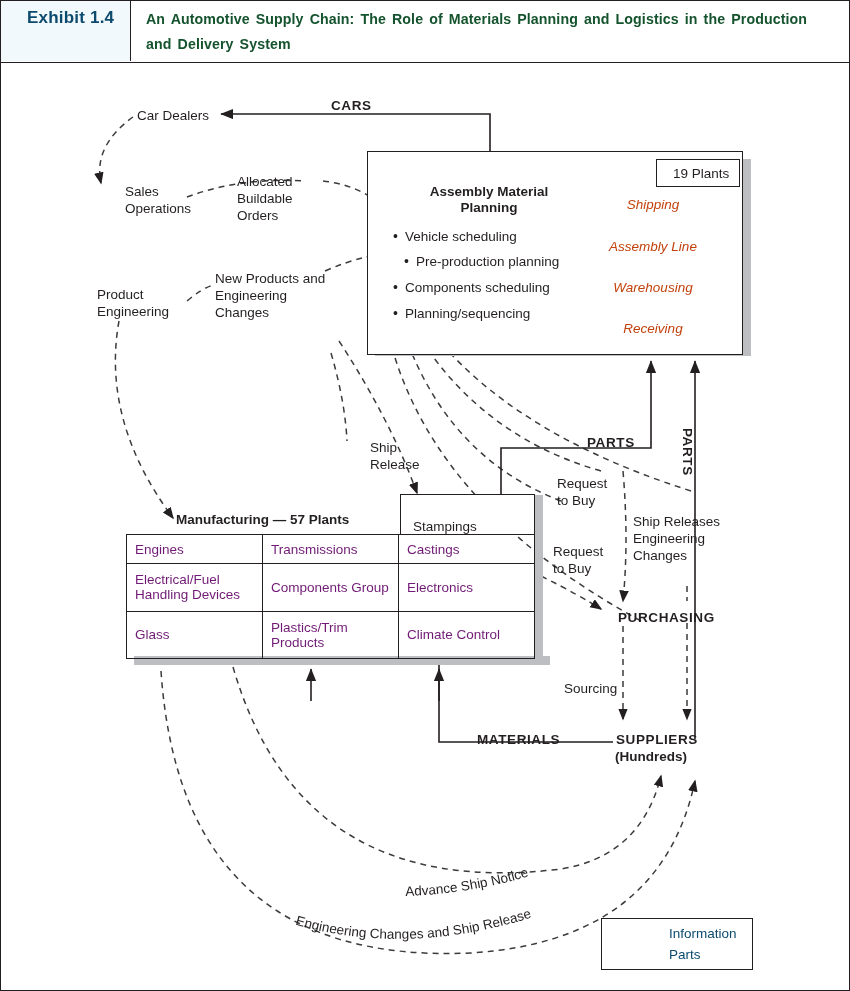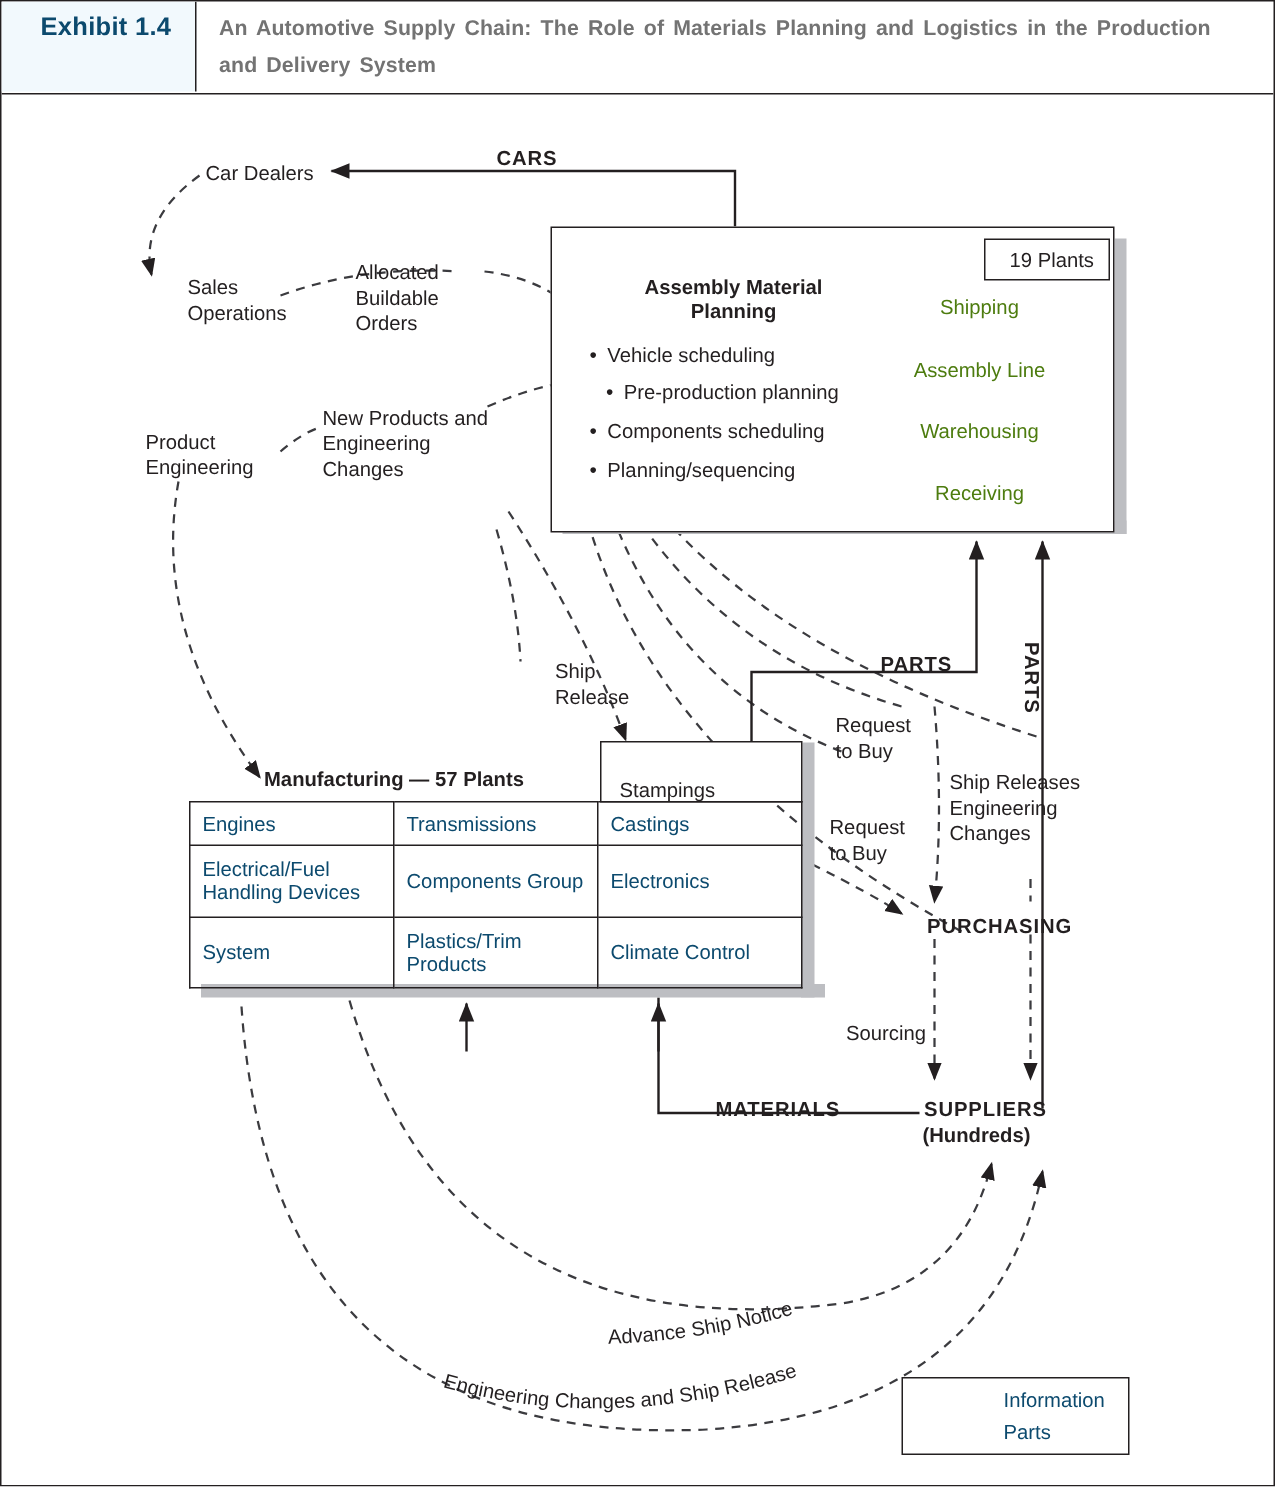--- a/index.html
+++ b/index.html
@@ -8,21 +8,21 @@
         border:1.5px solid #231f20;background:#fff;overflow:hidden;}
 
   
   #header{position:absolute;left:0;top:0;width:848px;height:62px;
           border-bottom:1.5px solid #231f20;box-sizing:border-box;}
   #exhibit-box{position:absolute;left:0;top:0;width:130px;height:60px;
           background:#f2f9fd;border-right:1.5px solid #231f20;box-sizing:border-box;}
   #exhibit-label{position:absolute;left:26px;top:8px;font-size:17px;font-weight:bold;
           color:#0c4a6e;letter-spacing:.2px;}
   #exhibit-title{position:absolute;left:145px;top:6px;width:680px;
-          font-size:14.2px;font-weight:bold;color:#737373;line-height:25px;
+          font-size:14.2px;font-weight:bold;color:#14532d;line-height:25px;
           letter-spacing:.1px;word-spacing:2px;}
 
   
   .t{position:absolute;color:#231f20;font-size:13.5px;line-height:17px;white-space:pre;}
   .b{font-weight:bold;}
   .cap{font-weight:bold;letter-spacing:.6px;}
 
   
   .box{position:absolute;background:#fff;border:1.5px solid #231f20;box-sizing:border-box;}
   .shadow{position:absolute;background:#bdbec2;}
@@ -31,30 +31,30 @@
   #assembly-shadow{left:374px;top:346px;width:376px;height:9px;}
   #assembly-shadow2{left:742px;top:158px;width:8px;height:197px;}
   #plants-tab{left:655px;top:158px;width:84px;height:28px;}
   #plants-tab-label{left:672px;top:164px;font-size:13.5px;}
 
   #amp-title{left:408px;top:183px;width:160px;text-align:center;font-size:13.5px;
              font-weight:bold;line-height:16px;}
   .bullet{position:absolute;font-size:13.5px;color:#231f20;white-space:nowrap;}
   .bullet:before{content:"\2022";margin-right:7px;font-size:14px;}
 
-  .flowlabel{position:absolute;font-size:13.5px;color:#4d7c0f;text-align:center;
-             width:140px;}
+  .flowlabel{position:absolute;font-size:13.5px;color:#c2410c;text-align:center;
+             width:140px;font-style:italic;}
 
   
   #mfg-shadow-b{left:133px;top:655px;width:416px;height:9px;}
   #mfg-shadow-r{left:533px;top:494px;width:9px;height:170px;}
   #mfg-title{left:175px;top:510px;font-size:13.5px;font-weight:bold;}
   #mfg-table{position:absolute;left:125px;top:533px;width:409px;height:125px;}
   #mfg-table table{border-collapse:collapse;width:100%;height:100%;}
-  #mfg-table td{border:1.5px solid #231f20;font-size:13.5px;color:#0c4a6e;
+  #mfg-table td{border:1.5px solid #231f20;font-size:13.5px;color:#701a75;
                 padding:4px 8px;vertical-align:middle;line-height:15px;width:33.3%;}
   #stampings-box{left:399px;top:493px;width:135px;height:41px;}
   #stampings-label{left:412px;top:505px;font-size:13.5px;margin-top:12px;}
 
   #legend{left:600px;top:917px;width:152px;height:52px;}
   .legend-text{position:absolute;font-size:13.5px;color:#0c4a6e;}
 
   svg{position:absolute;left:0;top:0;width:850px;height:991px;overflow:visible;}
   .solid{stroke:#231f20;stroke-width:1.6;fill:none;}
   .dash{stroke:#3b3b3f;stroke-width:1.5;fill:none;stroke-dasharray:6 5;}
@@ -244,21 +244,21 @@
         <td>Transmissions</td>
         <td>Castings</td>
       </tr>
       <tr>
         <td>Electrical/Fuel
 Handling Devices</td>
         <td>Components Group</td>
         <td>Electronics</td>
       </tr>
       <tr>
-        <td>System</td>
+        <td>Glass</td>
         <td>Plastics/Trim
 Products</td>
         <td>Climate Control</td>
       </tr>
     </tbody>
       </table>
   </div>
 
   <div class="box" id="legend"></div>
   <div class="legend-text" style="left:668px;top:925px;">Information</div>

